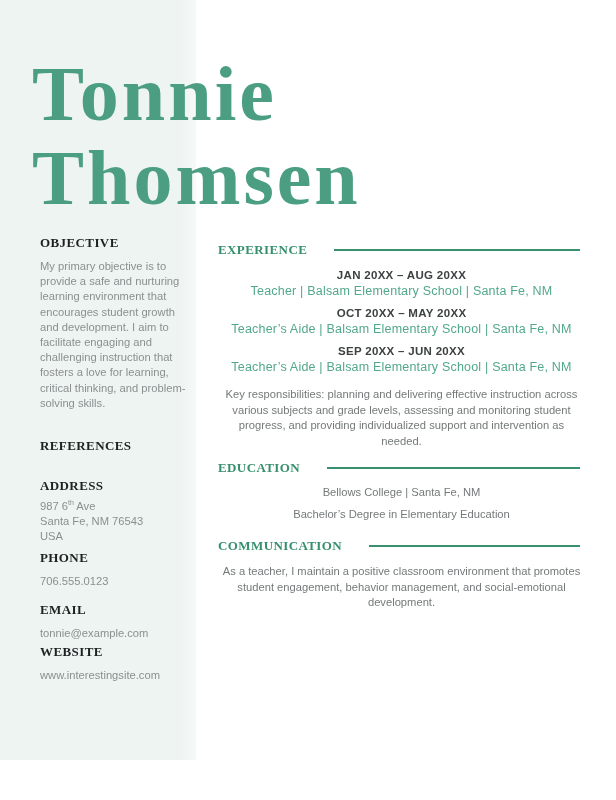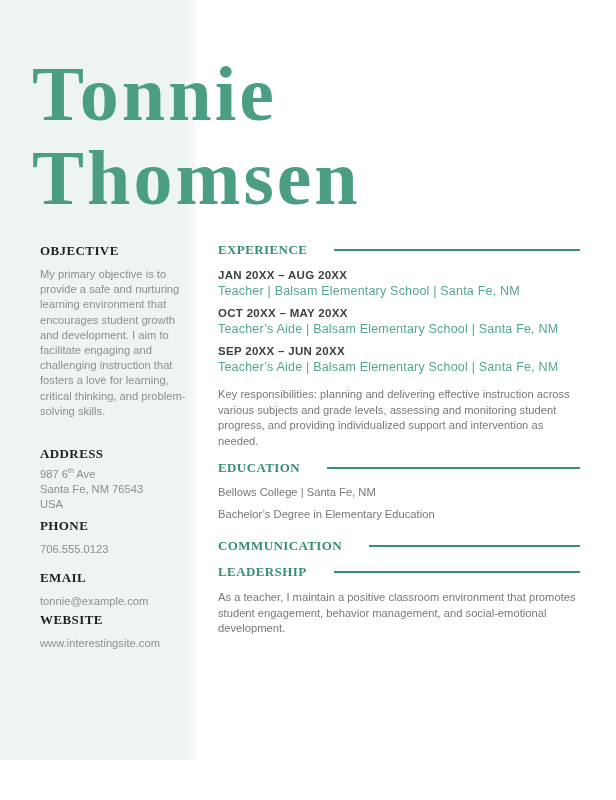--- a/index.html
+++ b/index.html
@@ -31,21 +31,21 @@
     font-family:"Liberation Serif", serif;
     font-weight:700;
     font-size:78px;line-height:84px;
     letter-spacing:3px;
     color:var(--accent-green);
     white-space:nowrap;
   }
   .title span{display:block;}
   
   .left-col{
-    position:absolute;left:40px;top:244px;width:152px;
+    position:absolute;left:40px;top:236px;width:152px;
   }
   .side-heading{
     margin:0 0 9px 0;
     font-family:"Liberation Serif", serif;
     font-weight:700;
     font-size:13px;line-height:14px;
     letter-spacing:0.4px;
     color:var(--dark-heading);
   }
   .side-text{
@@ -55,21 +55,21 @@
   }
   .sec-references{margin-top:28px;}
   .sec-address{margin-top:26px;}
   .sec-phone{margin-top:6px;}
   .sec-email{margin-top:14px;}
   .sec-website{margin-top:4px;}
   .sec-address .side-heading{margin-bottom:6px;}
   sup.ord{font-size:7px;vertical-align:super;line-height:0;}
   
   .right-col{
-    position:absolute;left:218px;top:242px;width:367px;
+    position:absolute;left:218px;top:242px;width:367px;text-align:center;
   }
   .head-row{display:flex;align-items:center;height:15px;margin:0;}
   .main-heading{
     font-family:"Liberation Serif", serif;
     font-weight:700;
     font-size:13px;line-height:15px;
     letter-spacing:0.4px;
     color:var(--heading-green);
     white-space:nowrap;
   }
@@ -115,20 +115,21 @@
   </h1>
 
   <aside class="left-col">
 
     <section class="side-section sec-objective">
       <h2 class="side-heading">OBJECTIVE</h2>
       <p class="side-text">My primary objective is to provide a safe and nurturing learning environment that encourages student growth and development. I aim to facilitate engaging and challenging instruction that fosters a love for learning, critical thinking, and problem-solving skills.</p>
     </section>
 
     <section class="side-section sec-references">
+      <h2 class="side-heading">REFERENCES</h2>
     </section>
 
     <section class="side-section sec-address">
       <h2 class="side-heading">ADDRESS</h2>
       <p class="side-text"><span>987 6</span><sup class="ord">th</sup><span> Ave</span><br>
       <span>Santa Fe, NM 76543</span><br>
       <span>USA</span></p>
     </section>
 
     <section class="side-section sec-phone">
@@ -182,22 +183,18 @@
     </section>
 
     <section class="main-section sec-communication">
       <div class="head-row">
         <span class="main-heading">COMMUNICATION</span>
         <span class="rule"></span>
       </div>
     </section>
 
     <section class="main-section sec-leadership">
-      <div class="head-row">
-        <span class="main-heading">LEADERSHIP</span>
-        <span class="rule"></span>
-      </div>
       <p class="main-text">As a teacher, I maintain a positive classroom environment that promotes student engagement, behavior management, and social-emotional development.</p>
     </section>
 
   </main>
 
 </div>
 
 </body></html>

